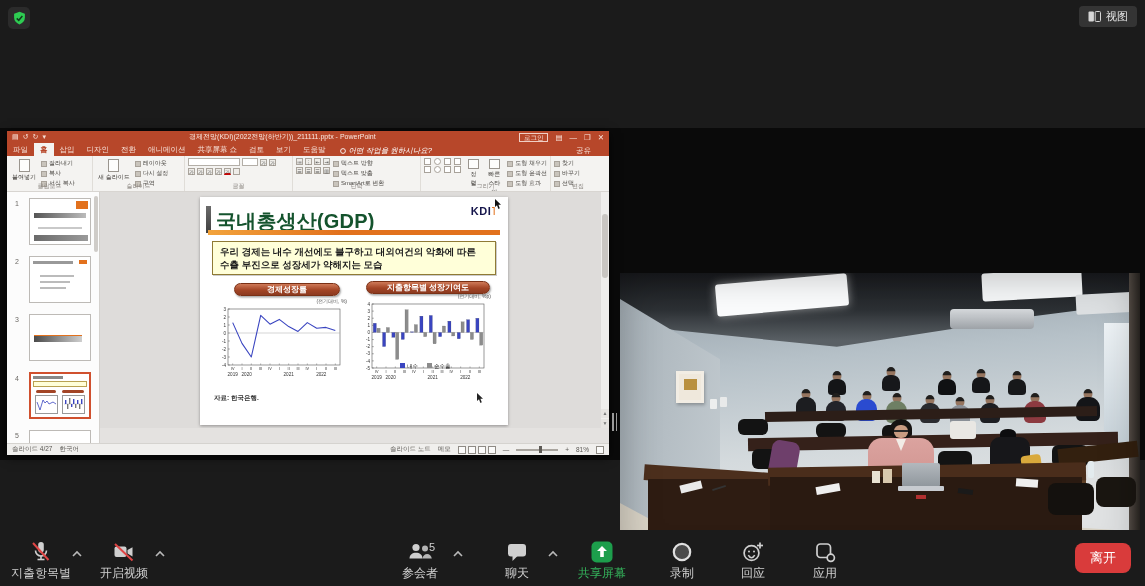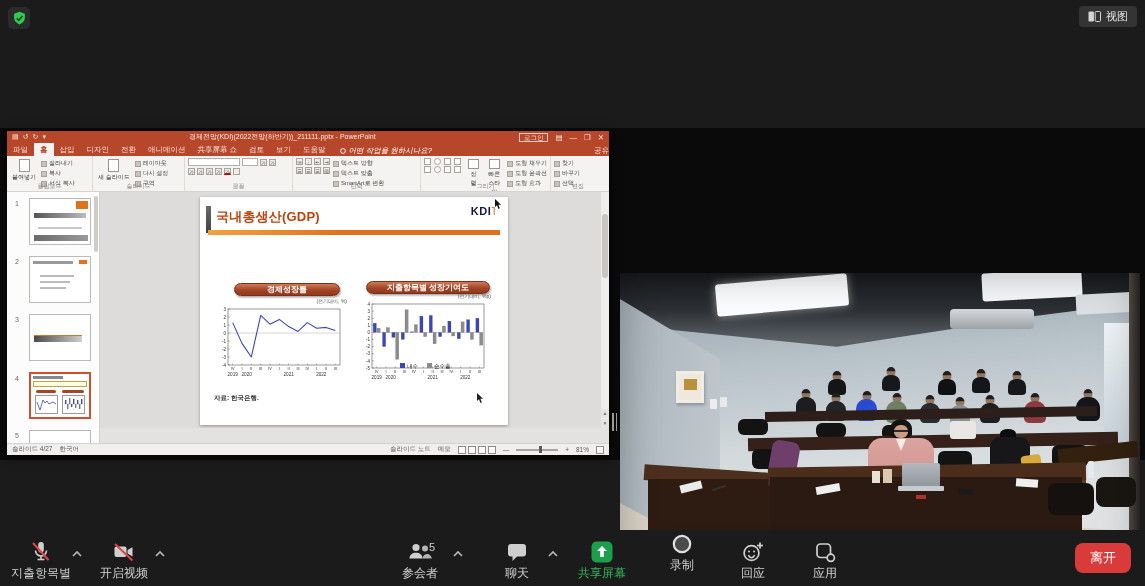--- a/index.html
+++ b/index.html
@@ -18,21 +18,21 @@
   #ppt{left:7px;top:3px;width:602px;height:324px;background:#fff;box-shadow:0 2px 10px rgba(0,0,0,.65);font-family:"Liberation Sans",sans-serif}
   #ppt-titlebar{height:12px;background:#b7472a;display:flex;align-items:center;color:#fbe9e2;font-size:7px}
   .qat{display:flex;gap:4px;margin-left:5px;font-size:7px;color:#f7ded4}
   #ppt-title{flex:1;text-align:center;white-space:nowrap;overflow:hidden;font-size:7px}
   .winctl{display:flex;gap:7px;margin-right:5px;align-items:center;font-size:7.5px}
   #signin{border:1px solid #f0cfc5;padding:0 4px;font-size:6.5px;height:9px;line-height:8px}
   #ppt-tabs{height:13px;background:#b7472a;display:flex;align-items:flex-end;color:#f6ded5;font-size:7.5px}
   .rtab{padding:0 6px;height:13px;line-height:13px}
   .rtab.sel{background:#f4f3f1;color:#b7472a;font-weight:bold}
   #tellme{display:flex;align-items:center;gap:3px;margin-left:8px;color:#fff;font-style:italic}
-  #tabshare{margin-left:auto;margin-right:0}
+  #tabshare{margin-left:auto;margin-right:18px}
   #ppt-ribbon{height:36px;background:#f4f3f1;border-bottom:1px solid #d8d5d1;display:flex;overflow:hidden}
   .rgroup{position:relative;height:36px;border-right:1px solid #e0ddd8;padding:2px 3px 8px;display:flex;gap:3px;align-items:flex-start}
   .glabel{position:absolute;bottom:1px;left:0;right:0;text-align:center;font-size:6px;color:#8a8580}
   .bigbtn{display:flex;flex-direction:column;align-items:center;font-size:6px;color:#44413d;padding:0 2px;gap:1px;text-align:center}
   .bigicon{width:11px;height:13px;border:1px solid #9a958e;background:#fdfdfc;margin-top:1px}
   .minicol{display:flex;flex-direction:column;gap:1px;margin-top:1px}
   .mini{font-size:6px;color:#4a4743;display:flex;align-items:center;gap:2px;white-space:nowrap}
   .mico{width:6px;height:6px;background:#c9c4bc;border:1px solid #a8a29a;flex:none}
   .fontrow{display:flex;gap:2px;align-items:center}
   .fbox{border:1px solid #b3aea7;background:#fff;height:8px}
@@ -46,21 +46,21 @@
   .tnum{position:absolute;left:8px;font-size:7px;color:#6d6a66}
   #thumbscroll{position:absolute;right:1px;top:4px;width:4px;height:56px;background:#cfccc8;border-radius:2px}
   #slidearea{left:93px;top:0;width:509px;height:236px;background:#dedcda;overflow:hidden}
   #sscroll{right:0;top:0;width:8px;height:236px;background:#efeeec}
   #sthumb{right:1px;top:22px;width:6px;height:64px;background:#c9c6c2;border-radius:3px}
   .snav{right:0;width:8px;height:9px;font-size:5px;color:#777;text-align:center;line-height:9px;background:#e6e4e1}
 
   
   #slide{left:100px;top:5px;width:308px;height:228px;background:#fff;box-shadow:0 1px 3px rgba(0,0,0,.35)}
   #s-accent{left:6px;top:9px;width:5px;height:27px;background:linear-gradient(180deg,#6b6b6b,#3f3f3f)}
-  #s-title{left:16px;top:11px;font-size:13px;font-weight:bold;color:#c2410c;letter-spacing:.2px}
+  #s-title{left:16px;top:11px;font-size:20px;font-weight:bold;color:#14532d;letter-spacing:.2px}
   #s-underline{left:8px;top:33px;width:292px;height:5px;background:linear-gradient(90deg,#f2a33c,#e2711d 45%,#e2711d)}
   #s-logo{right:12px;top:8px;font-size:11px;font-weight:bold;color:#14144a;letter-spacing:.5px}
   #s-logo i{color:#e2711d;font-style:normal}
   #s-msg{left:12px;top:44px;width:284px;height:34px;background:#ffffd9;border:1.2px solid #8f7a35;box-shadow:1px 1px 0 #ccc;padding:3px 7px;font-size:9.5px;font-weight:bold;color:#1e1e1e;line-height:1.4}
   .pill{height:13px;border-radius:7px;background:linear-gradient(180deg,#cf7a58,#a34526 55%,#8c3a20);border:1px solid #7a3015;color:#fff;font-size:8px;font-weight:bold;text-align:center;line-height:12px;box-shadow:1px 1.5px 2px rgba(0,0,0,.35)}
   #pill-left{left:34px;top:86px;width:106px}
   #pill-right{left:166px;top:84px;width:124px}
   .unit{font-size:5px;color:#555;text-align:right}
   #unit-left{left:17px;top:101px;width:130px}
   #unit-right{left:161px;top:96px;width:130px}
@@ -360,20 +360,21 @@
 
         <div class="a" id="slidearea">
           <div class="a" id="slide">
             <div class="a" id="s-accent"></div>
             <div class="a" id="s-title">국내총생산(GDP)</div>
             <div class="a" id="s-underline"></div>
             <div class="a" id="s-logo"><span>KDI</span><i>˥</i></div>
             <svg class="a cursor" style="right:6px;top:2px" viewBox="0 0 8 10">
                 <path d="M1 0v8l2-1.8L4.4 10l1.4-.7-1.4-3.6H7z" fill="#111"></path>
               </svg>
+            <div class="a" id="s-msg">우리 경제는 내수 개선에도 불구하고 대외여건의 악화에 따른 수출 부진으로 성장세가 약해지는 모습</div>
             <div class="a pill" id="pill-left">경제성장률</div>
             <div class="a pill" id="pill-right">지출항목별 성장기여도</div>
             <div class="a unit" id="unit-left">(전기대비, %)</div>
             <div class="a unit" id="unit-right">(전기대비, %p)</div>
             <div class="a chartbox" id="chart-left">
               <svg viewBox="0 0 130 78" style="width:130px;height:78px">
                   <rect x="11" y="4" width="112" height="56" fill="#fff" stroke="#555" stroke-width="0.6"></rect>
                   <text x="9" y="61.7" text-anchor="end" font-size="4.6" fill="#333" font-family="Liberation Sans">-4</text>
                   <line x1="11" y1="60" x2="12.8" y2="60" stroke="#555" stroke-width="0.5"></line>
                   <text x="9" y="53.7" text-anchor="end" font-size="4.6" fill="#333" font-family="Liberation Sans">-3</text>
@@ -729,21 +730,21 @@
     </div>
     <div class="tbb" style="left:574px;top:8px">
       <div class="tbi">
         <svg width="26" height="26" viewBox="0 0 26 26">
           <rect x="2.5" y="2.5" width="21" height="21" rx="5" fill="#1d9e4c"></rect>
           <path d="M13 7l5 5h-3.2v6h-3.6v-6H8z" fill="#fff"></path>
         </svg>
       </div>
       <span class="tbl green">共享屏幕</span>
     </div>
-    <div class="tbb" style="left:654px;top:0">
+    <div class="tbb" style="left:654px;top:8px">
       <div class="tbi">
         <svg width="26" height="26" viewBox="0 0 26 26">
           <circle cx="13" cy="13" r="8.2" fill="#4a4a4a" stroke="#e0e0e0" stroke-width="2.2"></circle>
         </svg>
       </div>
       <span class="tbl">录制</span>
     </div>
     <div class="tbb" style="left:725px;top:8px">
       <div class="tbi">
         <svg width="26" height="26" viewBox="0 0 26 26">

